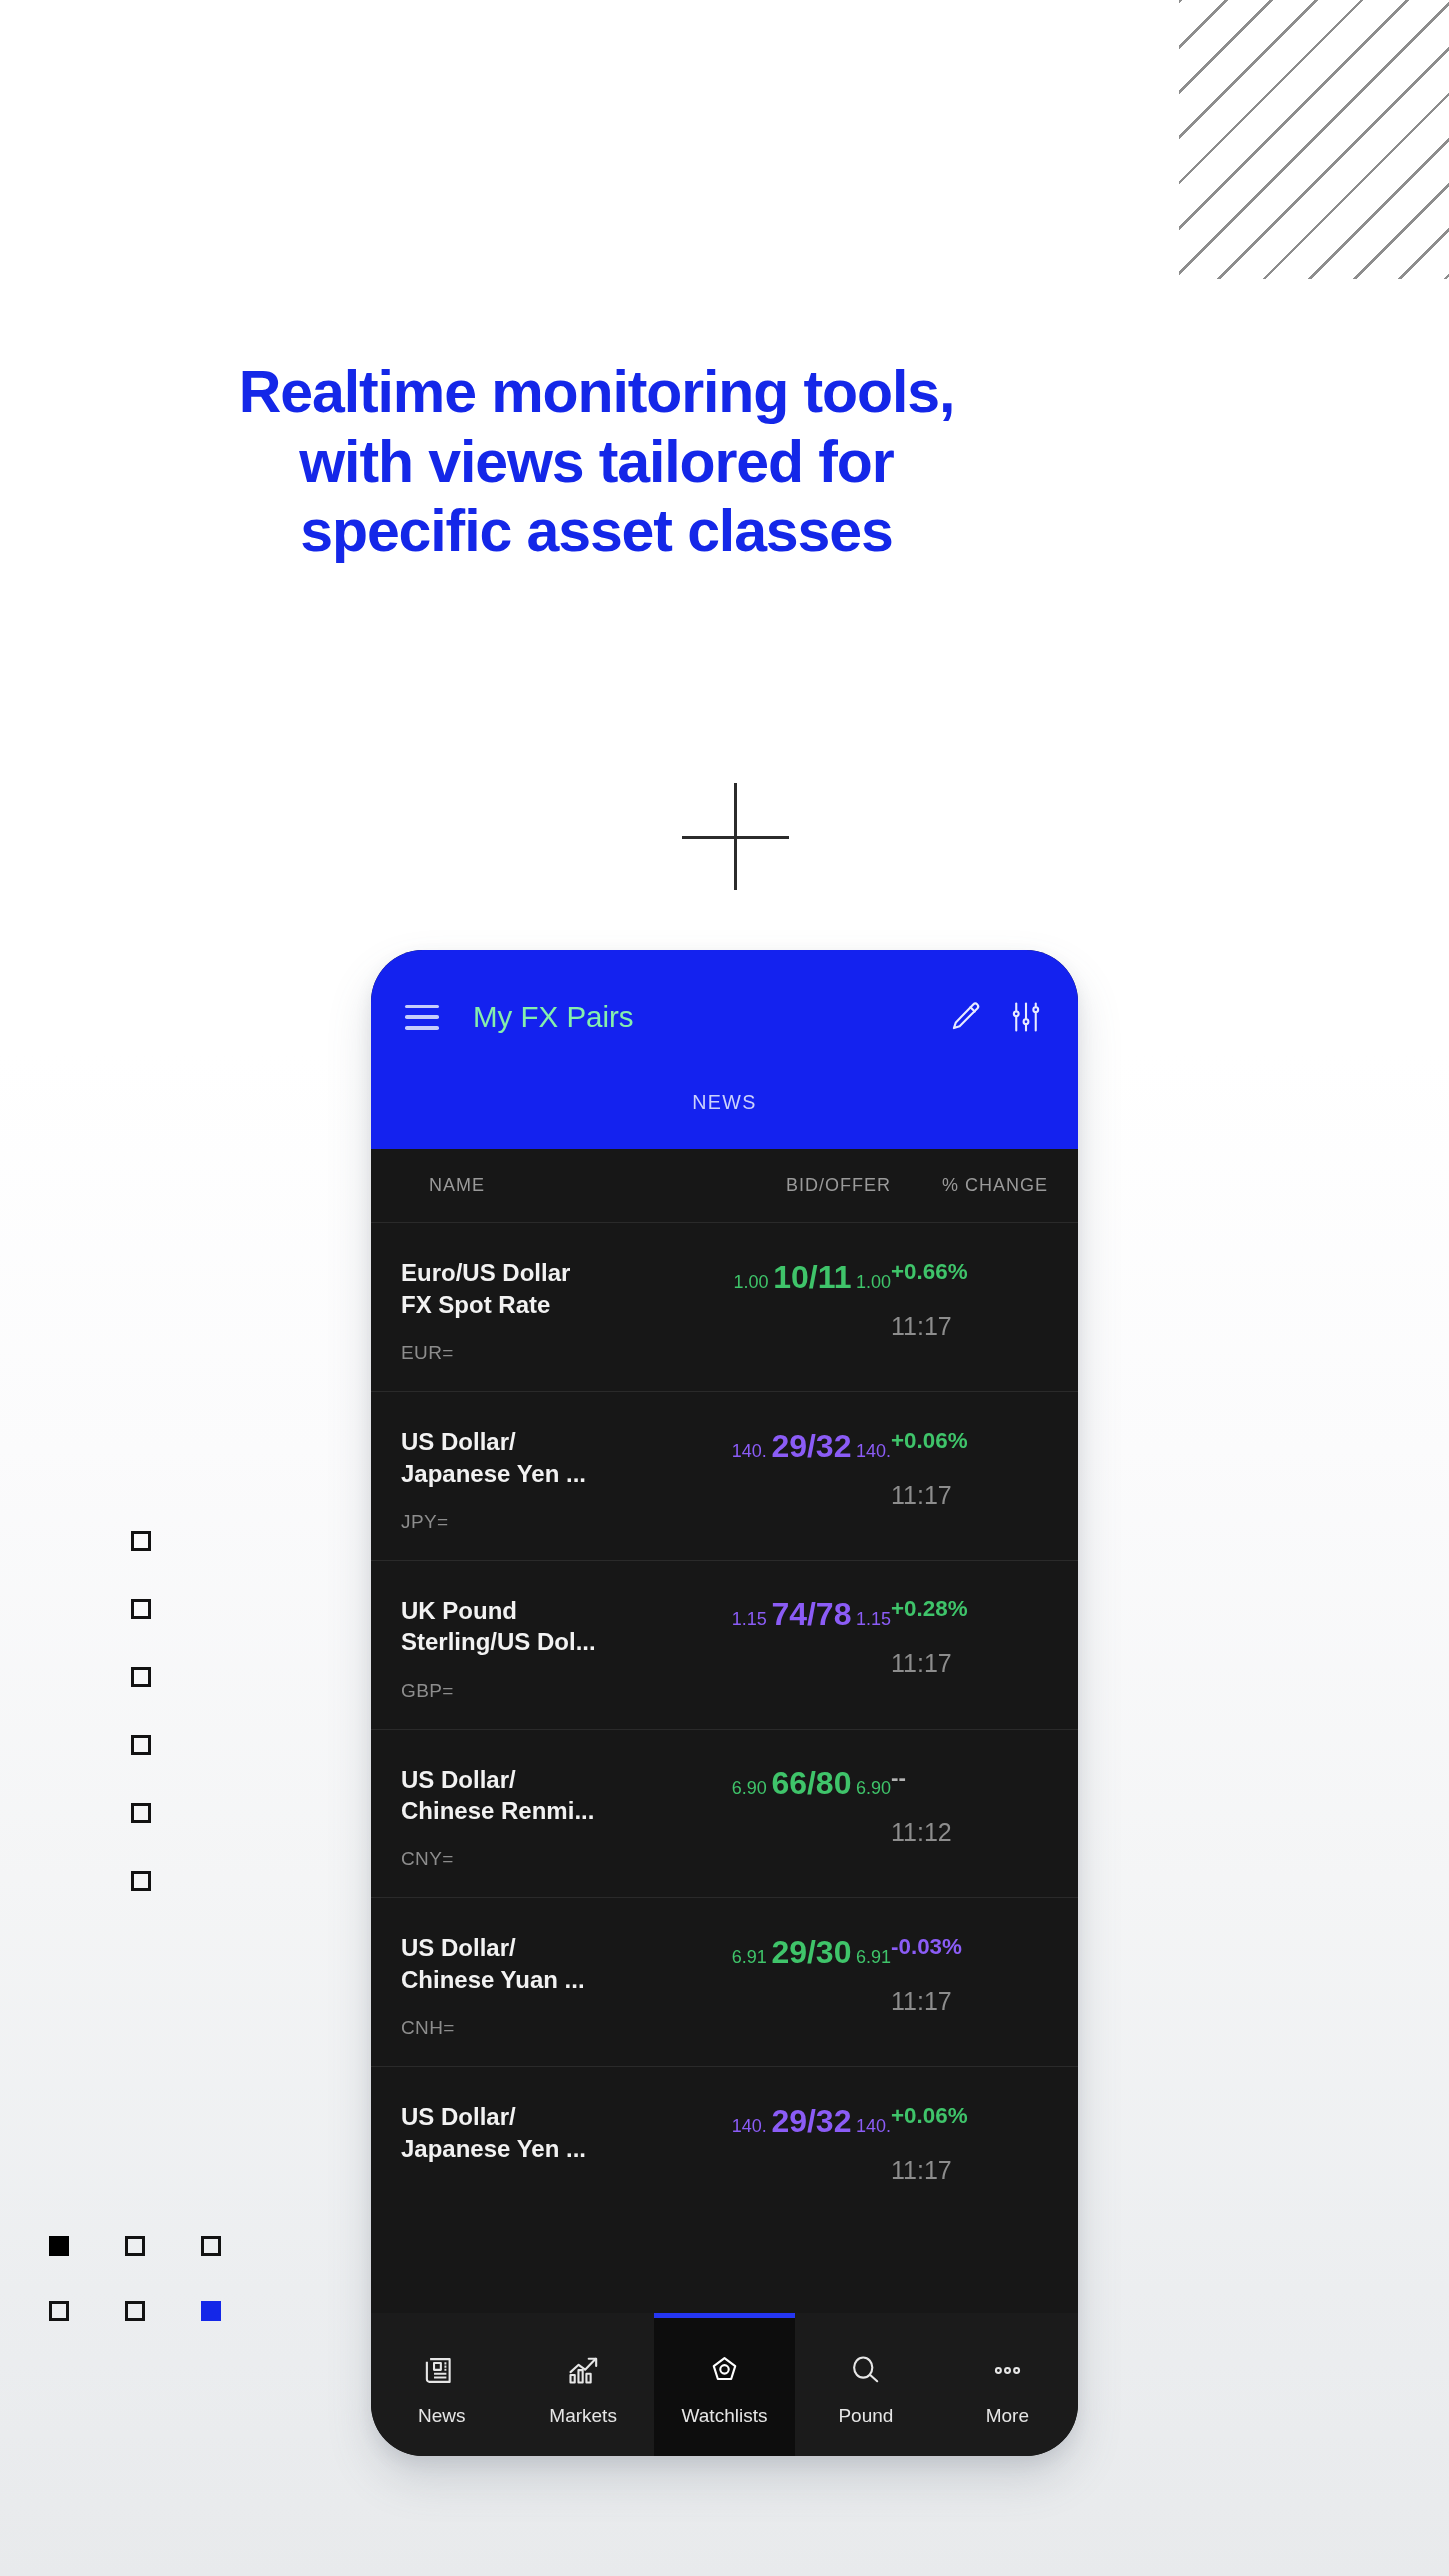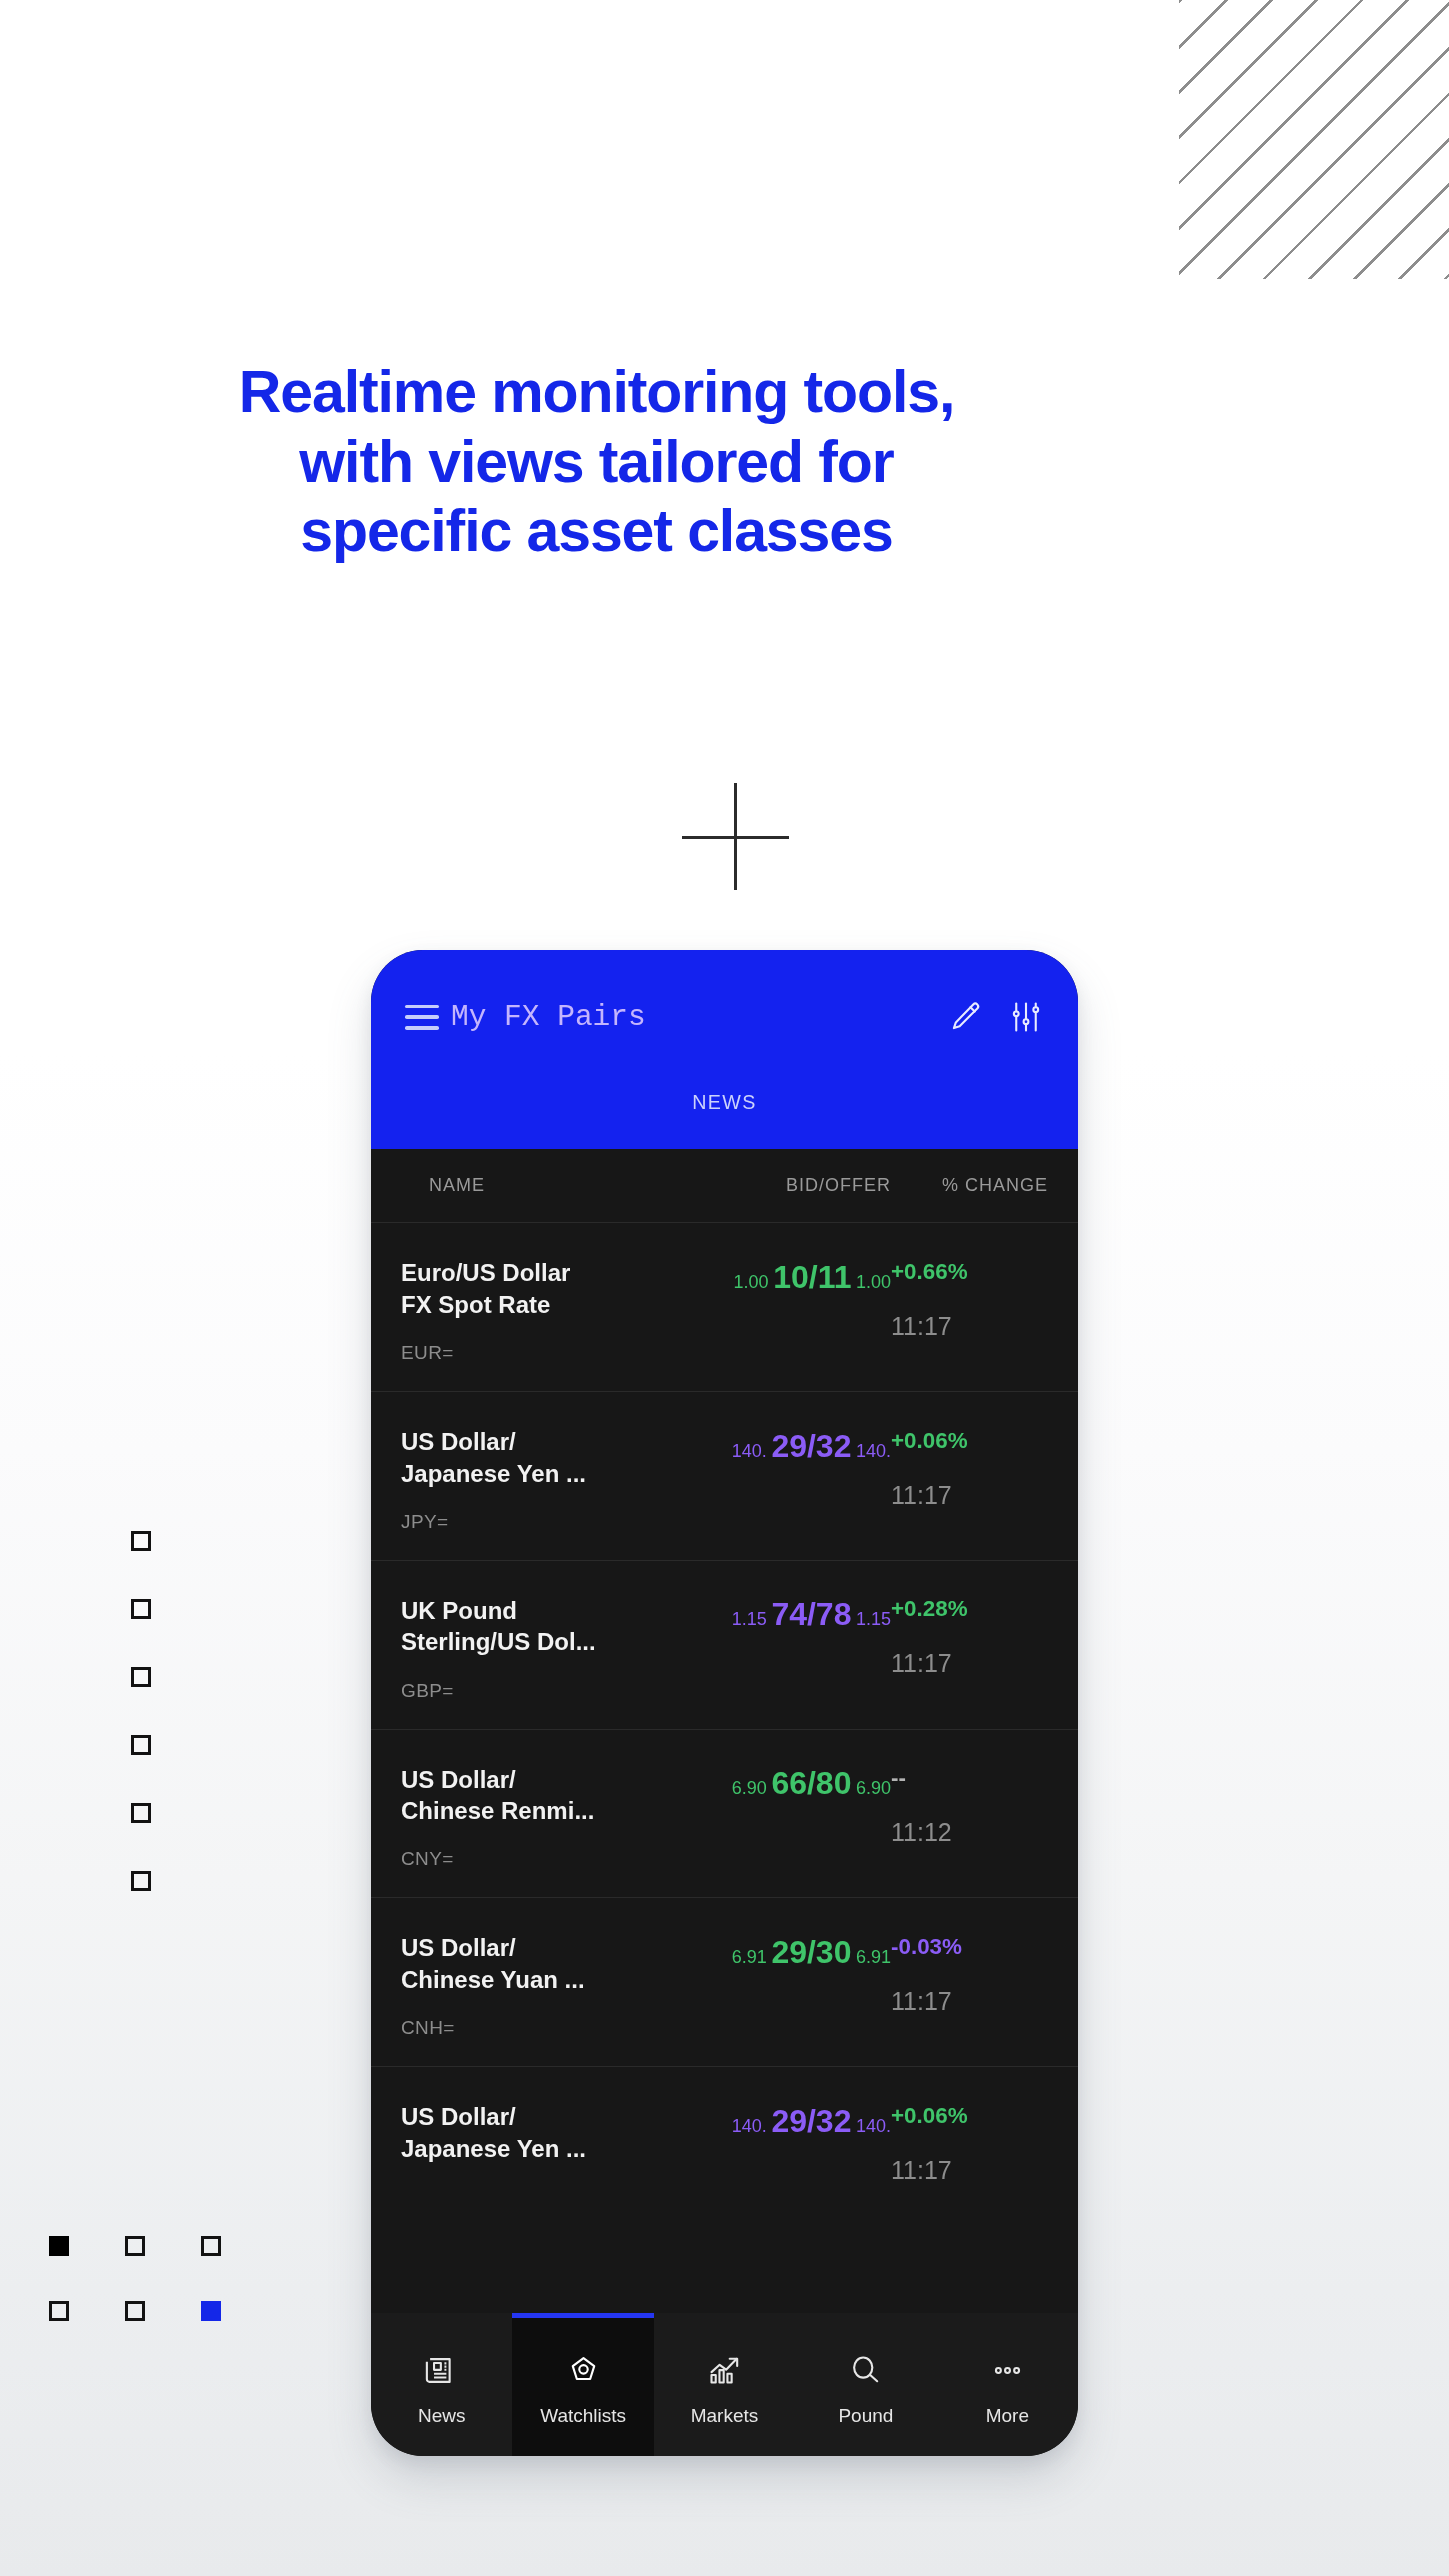--- a/index.html
+++ b/index.html
@@ -115,27 +115,26 @@
     flex: 0 0 auto;
   }
   #hamburger-icon span {
     display: block;
     height: 3.1px;
     width: 100%;
     background: #c6cdfb;
     border-radius: 1.8px;
   }
   #app-title {
-    color: #c4b5fd;
+    color: #86efac;
     font-size: 29.5px;
     font-weight: 400;
-    margin-left: 12px;
+    margin-left: 34px;
     flex: 1 1 auto;
     white-space: nowrap;
-    font-family: Liberation Mono, monospace;
   }
   .appbar-icon {
     flex: 0 0 auto;
     margin-left: 25px;
     line-height: 0;
   }
   #tab-row {
     display: flex;
     height: 64px;
   }
@@ -429,43 +428,43 @@
           <line x1="13.8" y1="7.6" x2="15" y2="7.6"></line>
           <line x1="13.8" y1="9.6" x2="15" y2="9.6"></line>
           <line x1="13.8" y1="11.5" x2="15" y2="11.5"></line>
           <line x1="7.4" y1="14" x2="15" y2="14"></line>
           <line x1="7.4" y1="16.3" x2="15" y2="16.3"></line>
         </svg>
       </span>
       <span class="nav-label">News</span>
     </div>
 
-    <div class="nav-item active">
-      <span class="nav-icon">
-        <svg width="39" height="39" viewBox="0 0 24 24" fill="none" stroke="#ffffff" stroke-width="1.3" stroke-linejoin="round">
-          <path d="M12 4.4 18.6 9.3 16.1 17.2H7.9L5.4 9.3Z"></path>
-          <circle cx="12" cy="11.3" r="2.6"></circle>
-        </svg>
-      </span>
-      <span class="nav-label">Watchlists</span>
-    </div>
-
     <div class="nav-item">
       <span class="nav-icon">
         <svg width="39" height="39" viewBox="0 0 24 24" fill="none" stroke="#e6e6e6" stroke-width="1.3" stroke-linecap="round" stroke-linejoin="round">
           <polyline points="4,13 9,8.5 13,11.5 19.5,4.8"></polyline>
           <polyline points="15.2,4.8 19.8,4.8 19.8,9.2"></polyline>
           <rect x="4" y="14.8" width="2.6" height="4.6"></rect>
           <rect x="8.9" y="11.8" width="2.6" height="7.6"></rect>
           <rect x="13.8" y="14" width="2.6" height="5.4"></rect>
         </svg>
       </span>
       <span class="nav-label">Markets</span>
     </div>
 
+    <div class="nav-item active">
+      <span class="nav-icon">
+        <svg width="39" height="39" viewBox="0 0 24 24" fill="none" stroke="#ffffff" stroke-width="1.3" stroke-linejoin="round">
+          <path d="M12 4.4 18.6 9.3 16.1 17.2H7.9L5.4 9.3Z"></path>
+          <circle cx="12" cy="11.3" r="2.6"></circle>
+        </svg>
+      </span>
+      <span class="nav-label">Watchlists</span>
+    </div>
+
     <div class="nav-item">
       <span class="nav-icon">
         <svg width="39" height="39" viewBox="0 0 24 24" fill="none" stroke="#e6e6e6" stroke-width="1.3" stroke-linecap="round">
           <ellipse cx="10.6" cy="10.2" rx="5.6" ry="6.2"></ellipse>
           <line x1="14.9" y1="14.8" x2="19.2" y2="18.6"></line>
         </svg>
       </span>
       <span class="nav-label">Pound</span>
     </div>
 

